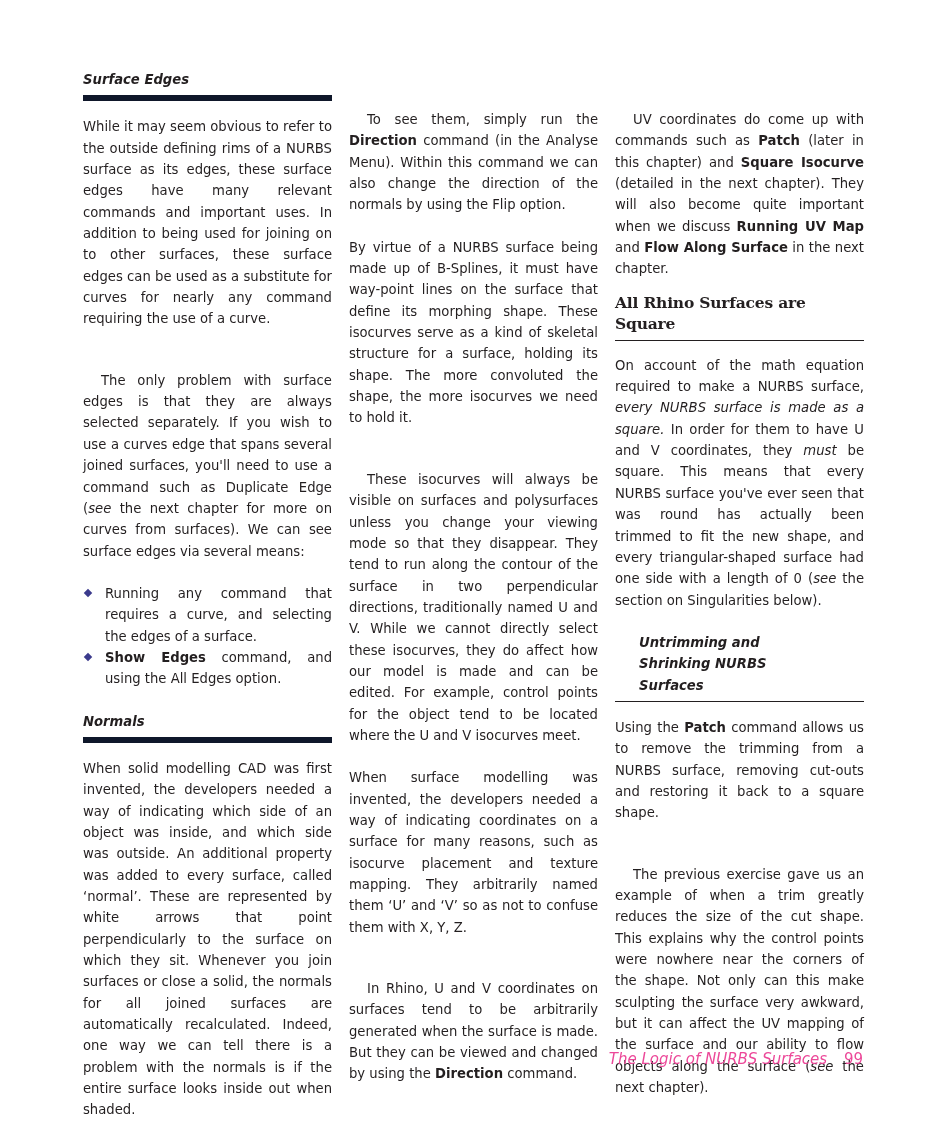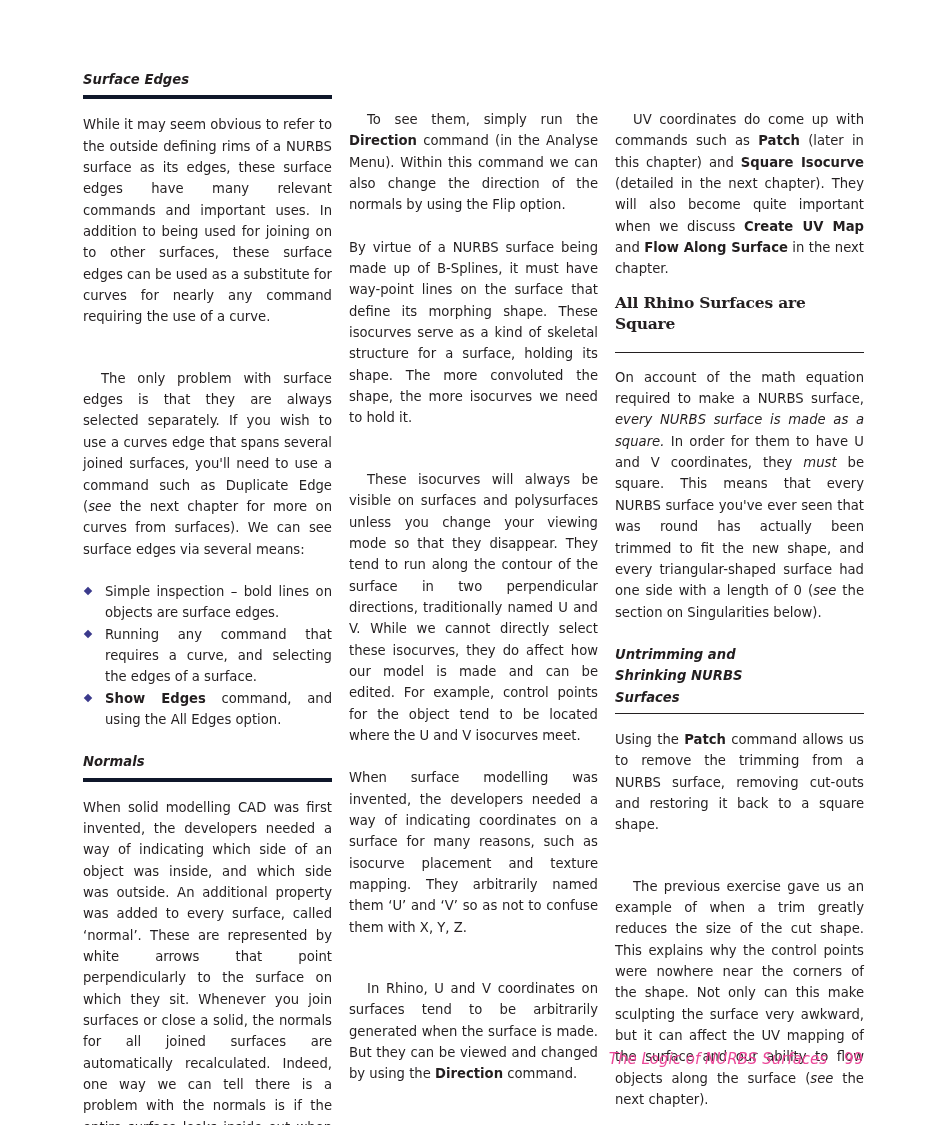--- a/index.html
+++ b/index.html
@@ -6,67 +6,66 @@
   body { width: 930px; height: 1125px; position: relative; overflow: hidden;
          font-family: "DejaVu Sans", sans-serif; color: #231f20; }
   .col { position: absolute; top: 69px; width: 249px; font-size: 13.2px; line-height: 21.35px; }
   .col1 { left: 83px; }
   .col2 { left: 349px; }
   .col3 { left: 615px; }
   p { margin: 0; text-align: justify; }
   p.ind { text-indent: 18px; margin-top: 40px; }
   .gap { height: 21px; }
   .h3 { font-weight: bold; font-style: italic; font-size: 13.2px; line-height: 21.35px;
-        border-bottom: 4px solid #0f172a; padding-bottom: 5px; margin-bottom: 15px; }
+        border-bottom: 6px solid #0f172a; padding-bottom: 5px; margin-bottom: 15px; }
   .h2 { font-family: "DejaVu Serif", serif; font-weight: bold; font-size: 15.5px; line-height: 21px;
-        border-bottom: 1px solid #231f20; padding-bottom: 18px; margin-bottom: 14px; letter-spacing: -0.2px; }
+        border-bottom: 1px solid #231f20; padding-bottom: 6px; margin-bottom: 14px; letter-spacing: -0.2px; }
   ul { list-style: none; margin: 0; padding: 0; }
   li { position: relative; padding-left: 22px; text-align: justify; }
   li .bullet { position: absolute; left: 2px; top: 7px; width: 6px; height: 6px; background: #3b3a8c;
                transform: rotate(45deg); }
   b { font-weight: bold; }
   i { font-style: italic; }
   .footer { position: absolute; top: 1050px; right: 67px; font-size: 15px; color: #ec4899; }
   .footer .title { font-style: italic; margin-right: 12px; }
 </style>
 </head>
 <body>
 
 <div class="col col1">
   <div class="h3">Surface Edges</div>
   <p>While it may seem obvious to refer to the outside defining rims of a NURBS surface as its edges, these surface edges have many relevant commands and important uses. In addition to being used for joining on to other surfaces, these surface edges can be used as a substitute for curves for nearly any command requiring the use of a curve.</p>
   <p class="ind"><span>The only problem with surface edges is that they are always selected separately. If you wish to use a curves edge that spans several joined surfaces, you'll need to use a command such as Duplicate Edge (</span><i>see</i><span> the next chapter for more on curves from surfaces). We can see surface edges via several means:</span></p>
   <div class="gap"></div>
   <ul>
-    <li><span class="bullet"></span><b></b><span>Simple inspection – bold lines on objects are surface edges.</span></li>
     <li><span class="bullet"></span><b></b><span>Running any command that requires a curve, and selecting the edges of a surface.</span></li>
     <li><span class="bullet"></span><b>Show Edges</b><span> command, and using the All Edges option.</span></li>
   </ul>
   <div class="gap"></div>
   <div class="h3">Normals</div>
   <p>When solid modelling CAD was first invented, the developers needed a way of indicating which side of an object was inside, and which side was outside. An additional property was added to every surface, called ‘normal’. These are represented by white arrows that point perpendicularly to the surface on which they sit. Whenever you join surfaces or close a solid, the normals for all joined surfaces are automatically recalculated. Indeed, one way we can tell there is a problem with the normals is if the entire surface looks inside out when shaded.</p>
 </div>
 
 <div class="col col2">
   <p class="ind"><span>To see them, simply run the </span><b>Direction</b><span> command (in the Analyse Menu). Within this command we can also change the direction of the normals by using the Flip option.</span></p>
   <div class="gap"></div>
   <p>By virtue of a NURBS surface being made up of B-Splines, it must have way-point lines on the surface that define its morphing shape. These isocurves serve as a kind of skeletal structure for a surface, holding its shape. The more convoluted the shape, the more isocurves we need to hold it.</p>
   <p class="ind">These isocurves will always be visible on surfaces and polysurfaces unless you change your viewing mode so that they disappear. They tend to run along the contour of the surface in two perpendicular directions, traditionally named U and V. While we cannot directly select these isocurves, they do affect how our model is made and can be edited. For example, control points for the object tend to be located where the U and V isocurves meet.</p>
   <div class="gap"></div>
   <p>When surface modelling was invented, the developers needed a way of indicating coordinates on a surface for many reasons, such as isocurve placement and texture mapping. They arbitrarily named them ‘U’ and ‘V’ so as not to confuse them with X, Y, Z.</p>
   <p class="ind"><span>In Rhino, U and V coordinates on surfaces tend to be arbitrarily generated when the surface is made. But they can be viewed and changed by using the </span><b>Direction</b><span> command.</span></p>
 </div>
 
 <div class="col col3">
-  <p class="ind"><span>UV coordinates do come up with commands such as </span><b>Patch</b><span> (later in this chapter) and </span><b>Square Isocurve</b><span> (detailed in the next chapter). They will also become quite important when we discuss </span><b>Create UV Map</b><span> and </span><b>Flow Along Surface</b><span> in the next chapter.</span></p>
+  <p class="ind"><span>UV coordinates do come up with commands such as </span><b>Patch</b><span> (later in this chapter) and </span><b>Square Isocurve</b><span> (detailed in the next chapter). They will also become quite important when we discuss </span><b>Running UV Map</b><span> and </span><b>Flow Along Surface</b><span> in the next chapter.</span></p>
   <div style="height:12px"></div>
   <div class="h2">All Rhino Surfaces are Square</div>
   <p><span>On account of the math equation required to make a NURBS surface, </span><i>every NURBS surface is made as a square.</i><span> In order for them to have U and V coordinates, they </span><i>must</i><span> be square. This means that every NURBS surface you've ever seen that was round has actually been trimmed to fit the new shape, and every triangular-shaped surface had one side with a length of 0 (</span><i>see</i><span> the section on Singularities below).</span></p>
   <div class="gap"></div>
-  <div class="h3" style="width:175px; border-bottom:none; padding-bottom:0; margin-bottom:0;">Untrimming and Shrinking NURBS Surfaces</div>
+  <div class="h3" style="width:175px; border-bottom:none; padding-bottom:0; margin-bottom:0;margin-left:24px;">Untrimming and Shrinking NURBS Surfaces</div>
   <div style="border-bottom:1px solid #231f20; margin-top:5px; margin-bottom:15px;"></div>
   <p><span>Using the </span><b>Patch</b><span> command allows us to remove the trimming from a NURBS surface, removing cut-outs and restoring it back to a square shape.</span></p>
   <p class="ind"><span>The previous exercise gave us an example of when a trim greatly reduces the size of the cut shape. This explains why the control points were nowhere near the corners of the shape. Not only can this make sculpting the surface very awkward, but it can affect the UV mapping of the surface and our ability to flow objects along the surface (</span><i>see</i><span> the next chapter).</span></p>
   <p class="ind"><span>To make the trimmed surface more manageable, we can ‘reset’ the surfaces’ control points with the </span><b>Shrink Surfaces</b><span> command. Shrink Surface reduces the size of the original surface so that it fits as</span></p>
 </div>
 
 <div class="footer">
   <span class="title">The Logic of NURBS Surfaces</span>
   <span>99</span>
 </div>

